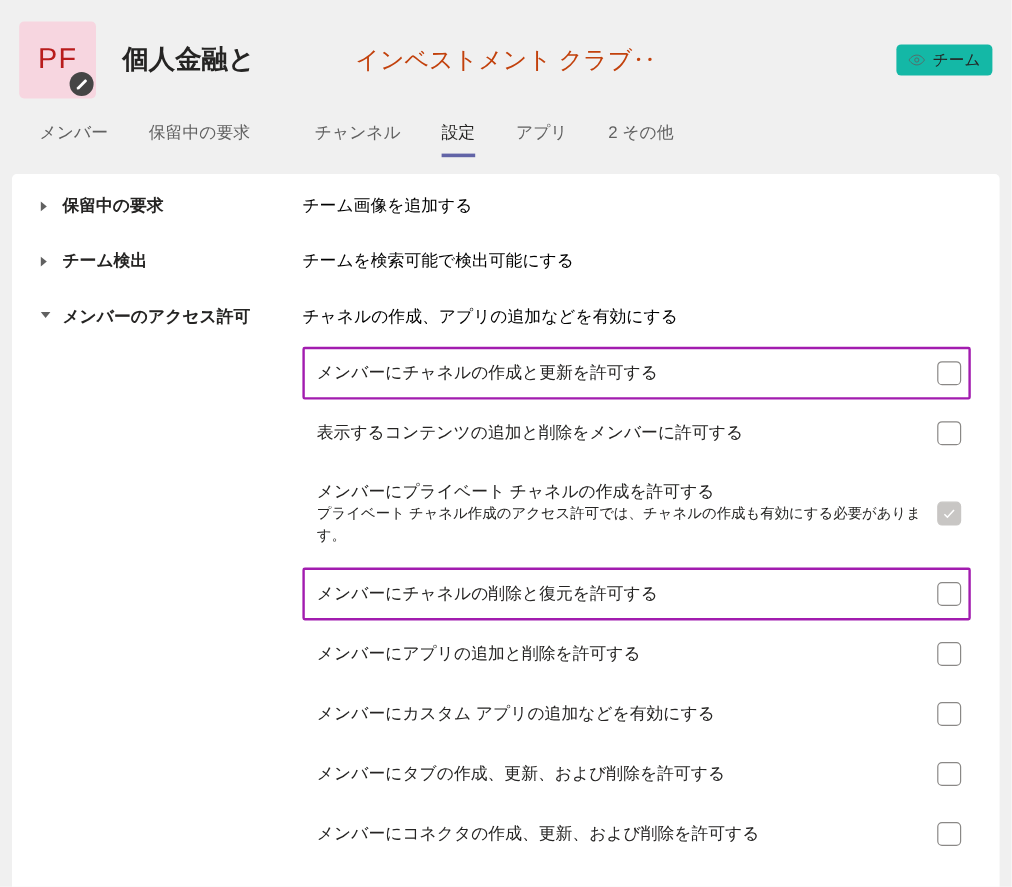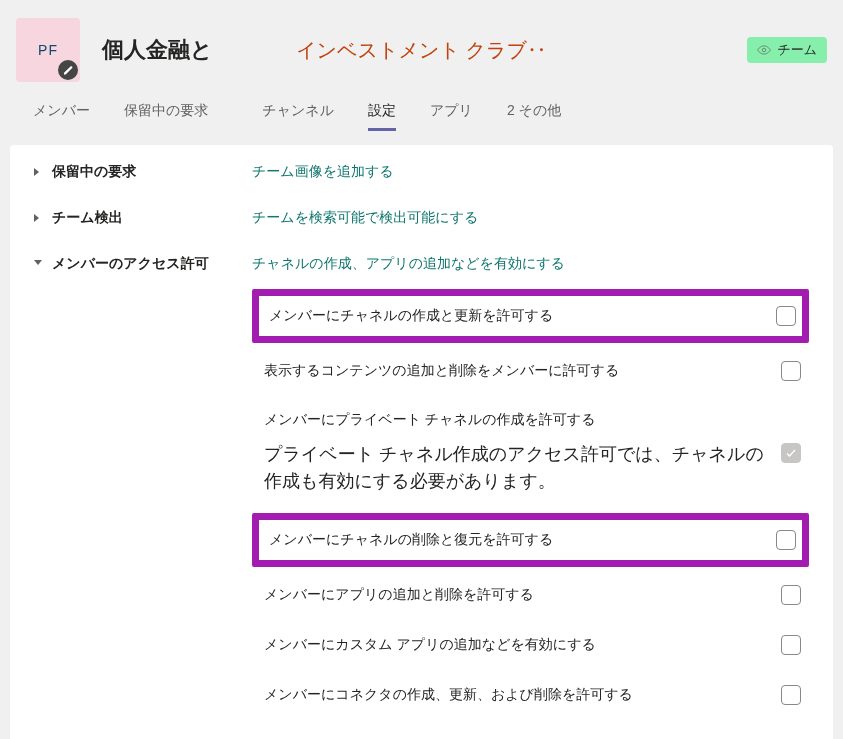--- a/index.html
+++ b/index.html
@@ -14,25 +14,25 @@
   .header {
     display: flex;
     align-items: center;
     padding: 18px 16px 14px 16px;
     position: relative;
   }
   .team-avatar {
     width: 64px;
     height: 64px;
     background: #f7d6e0;
-    color: #0c4a6e;
+    color: #b91c1c;
     display: flex;
     align-items: center;
     justify-content: center;
-    font-size: 14px;
+    font-size: 24px;
     font-weight: 400;
     letter-spacing: 1px;
     position: relative;
     border-radius: 4px;
   }
   .avatar-edit {
     position: absolute;
     bottom: 2px;
     right: 2px;
     width: 20px;
@@ -54,21 +54,21 @@
     position: absolute;
     left: 50%;
     transform: translateX(-50%);
     font-size: 20px;
     font-weight: 400;
     white-space: nowrap;
     color: #c2410c;
   }
   .team-pill {
     margin-left: auto;
-    background: #86efac;
+    background: #14b8a6;
     border-radius: 4px;
     padding: 4px 10px;
     display: flex;
     align-items: center;
     gap: 6px;
     font-size: 13px;
     color: #252423;
   }
   .team-pill svg { width: 14px; height: 14px; fill: none; stroke: #616161; stroke-width: 1.2; }
 
@@ -115,41 +115,41 @@
   .section-title {
     width: 200px;
     font-weight: 600;
     font-size: 14px;
     color: #252423;
     flex-shrink: 0;
     cursor: pointer;
   }
   .section-desc {
     font-size: 14px;
-    color: #0f766e;
+    color: #000000;
   }
   .perm-body { flex: 1; }
   .perm-row {
     display: flex;
     align-items: center;
     justify-content: space-between;
     padding: 10px 6px 10px 10px;
     margin-top: 6px;
     font-size: 14px;
     color: #252423;
     border: 2px solid transparent;
     border-radius: 2px;
   }
   .perm-row.first { margin-top: 16px; }
-  .perm-row.highlight { border: 7px solid #a21caf; }
+  .perm-row.highlight { border: 2px solid #a21caf; }
   .perm-label { flex: 1; padding-right: 12px; }
   .perm-sublabel {
-    font-size: 18px;
-    color: #252423;
-    margin-top: 12px;
+    font-size: 12px;
+    color: #252423;
+    margin-top: 0;
     line-height: 1.5;
   }
 
   .cb {
     width: 20px; height: 20px;
     border: 1px solid #8a8886;
     border-radius: 4px;
     background: #fff;
     flex-shrink: 0;
     display: flex;
@@ -247,20 +247,26 @@
             <div class="cb"></div>
           </div>
           <div class="perm-row">
             <div class="perm-label">
               <div>メンバーにカスタム アプリの追加などを有効にする</div>
             </div>
             <div class="cb"></div>
           </div>
           <div class="perm-row">
             <div class="perm-label">
+              <div>メンバーにタブの作成、更新、および削除を許可する</div>
+            </div>
+            <div class="cb"></div>
+          </div>
+          <div class="perm-row">
+            <div class="perm-label">
               <div>メンバーにコネクタの作成、更新、および削除を許可する</div>
             </div>
             <div class="cb"></div>
           </div>
           <div class="perm-row"></div>
         </div>
     </div>
   </div>
 
 </div>

